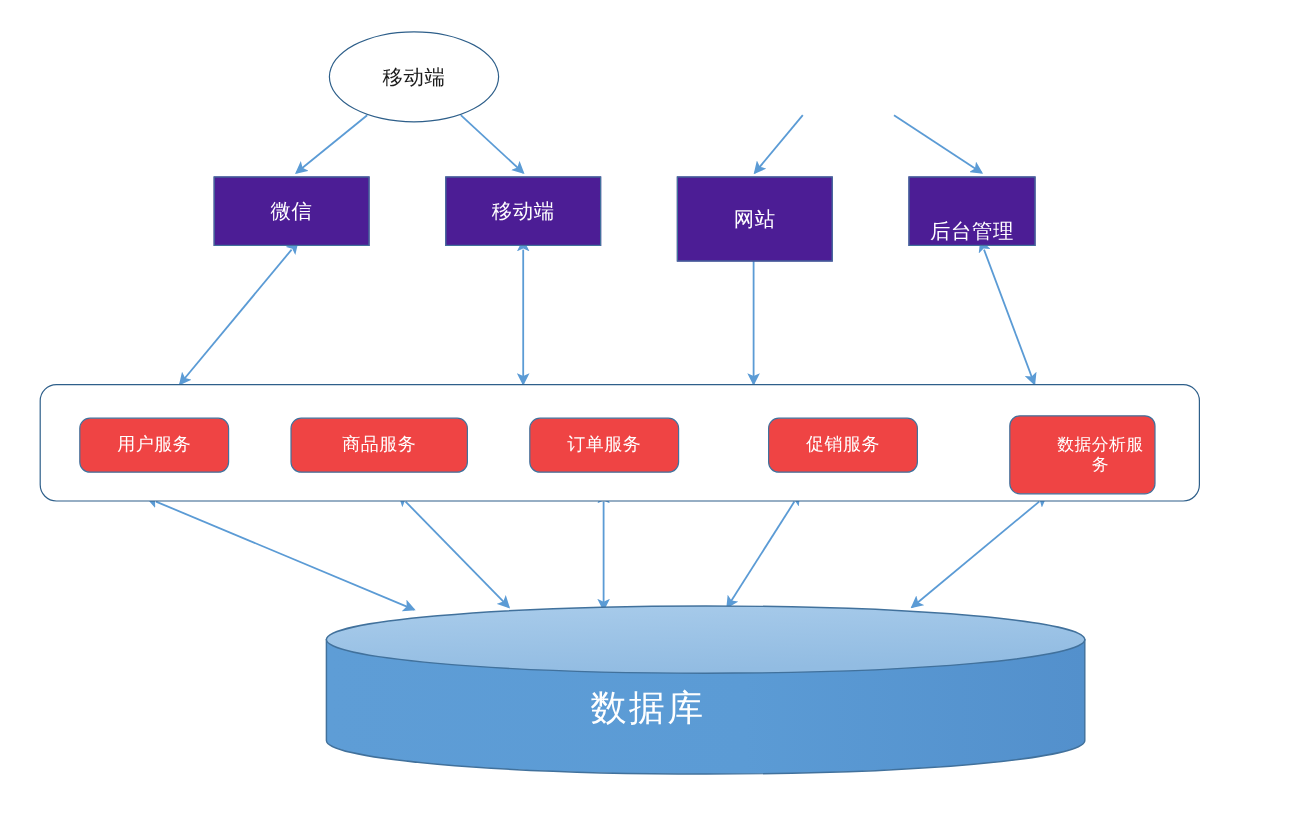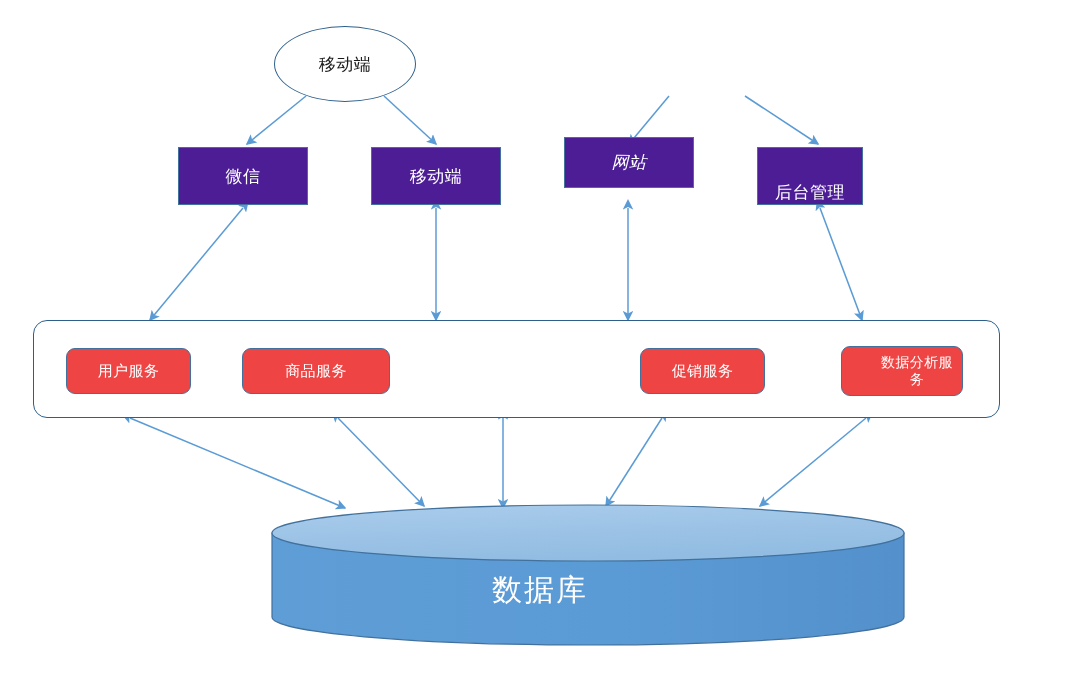--- a/index.html
+++ b/index.html
@@ -153,42 +153,45 @@
 
 
   <div class="app-box" style="left:178px; top:147px; width:130px; height:58px;">
     <span>微信</span>
   </div>
 
   <div class="app-box" style="left:371px; top:147px; width:130px; height:58px;">
     <span>移动端</span>
   </div>
 
-  <div class="app-box" style="left:564px; top:137px; width:130px; height:51px;font-style:italic;">
+  <div class="app-box" style="left:564px; top:147px; width:130px; height:71px;">
     <span>网站</span>
   </div>
 
   <div class="app-box" style="left:757px; top:147px; width:106px; height:58px;align-items:flex-end;">
     <span>后台管理</span>
   </div>
 
   <div class="service-container" style="left:33px; top:320px; width:967px; height:98px;"></div>
 
   <div class="service-box" style="left:66px; top:348px; width:125px; height:46px;">
     <span>用户服务</span>
   </div>
 
   <div class="service-box" style="left:242px; top:348px; width:148px; height:46px;">
     <span>商品服务</span>
   </div>
 
+  <div class="service-box" style="left:441px; top:348px; width:125px; height:46px;">
+    <span>订单服务</span>
+  </div>
 
   <div class="service-box" style="left:640px; top:348px; width:125px; height:46px;text-align:center;">
     <span>促销服务</span>
   </div>
 
-  <div class="service-box" style="left:841px; top:346px; width:122px; height:50px; font-size:14px;padding-left:36px;">
+  <div class="service-box" style="left:841px; top:346px; width:122px; height:66px; font-size:14px;padding-left:36px;">
     <span>数据分析服务</span>
   </div>
 
   <div class="db-label" style="left:0; top:570px;">数据库</div>
 
 </div>
 
 </body></html>

